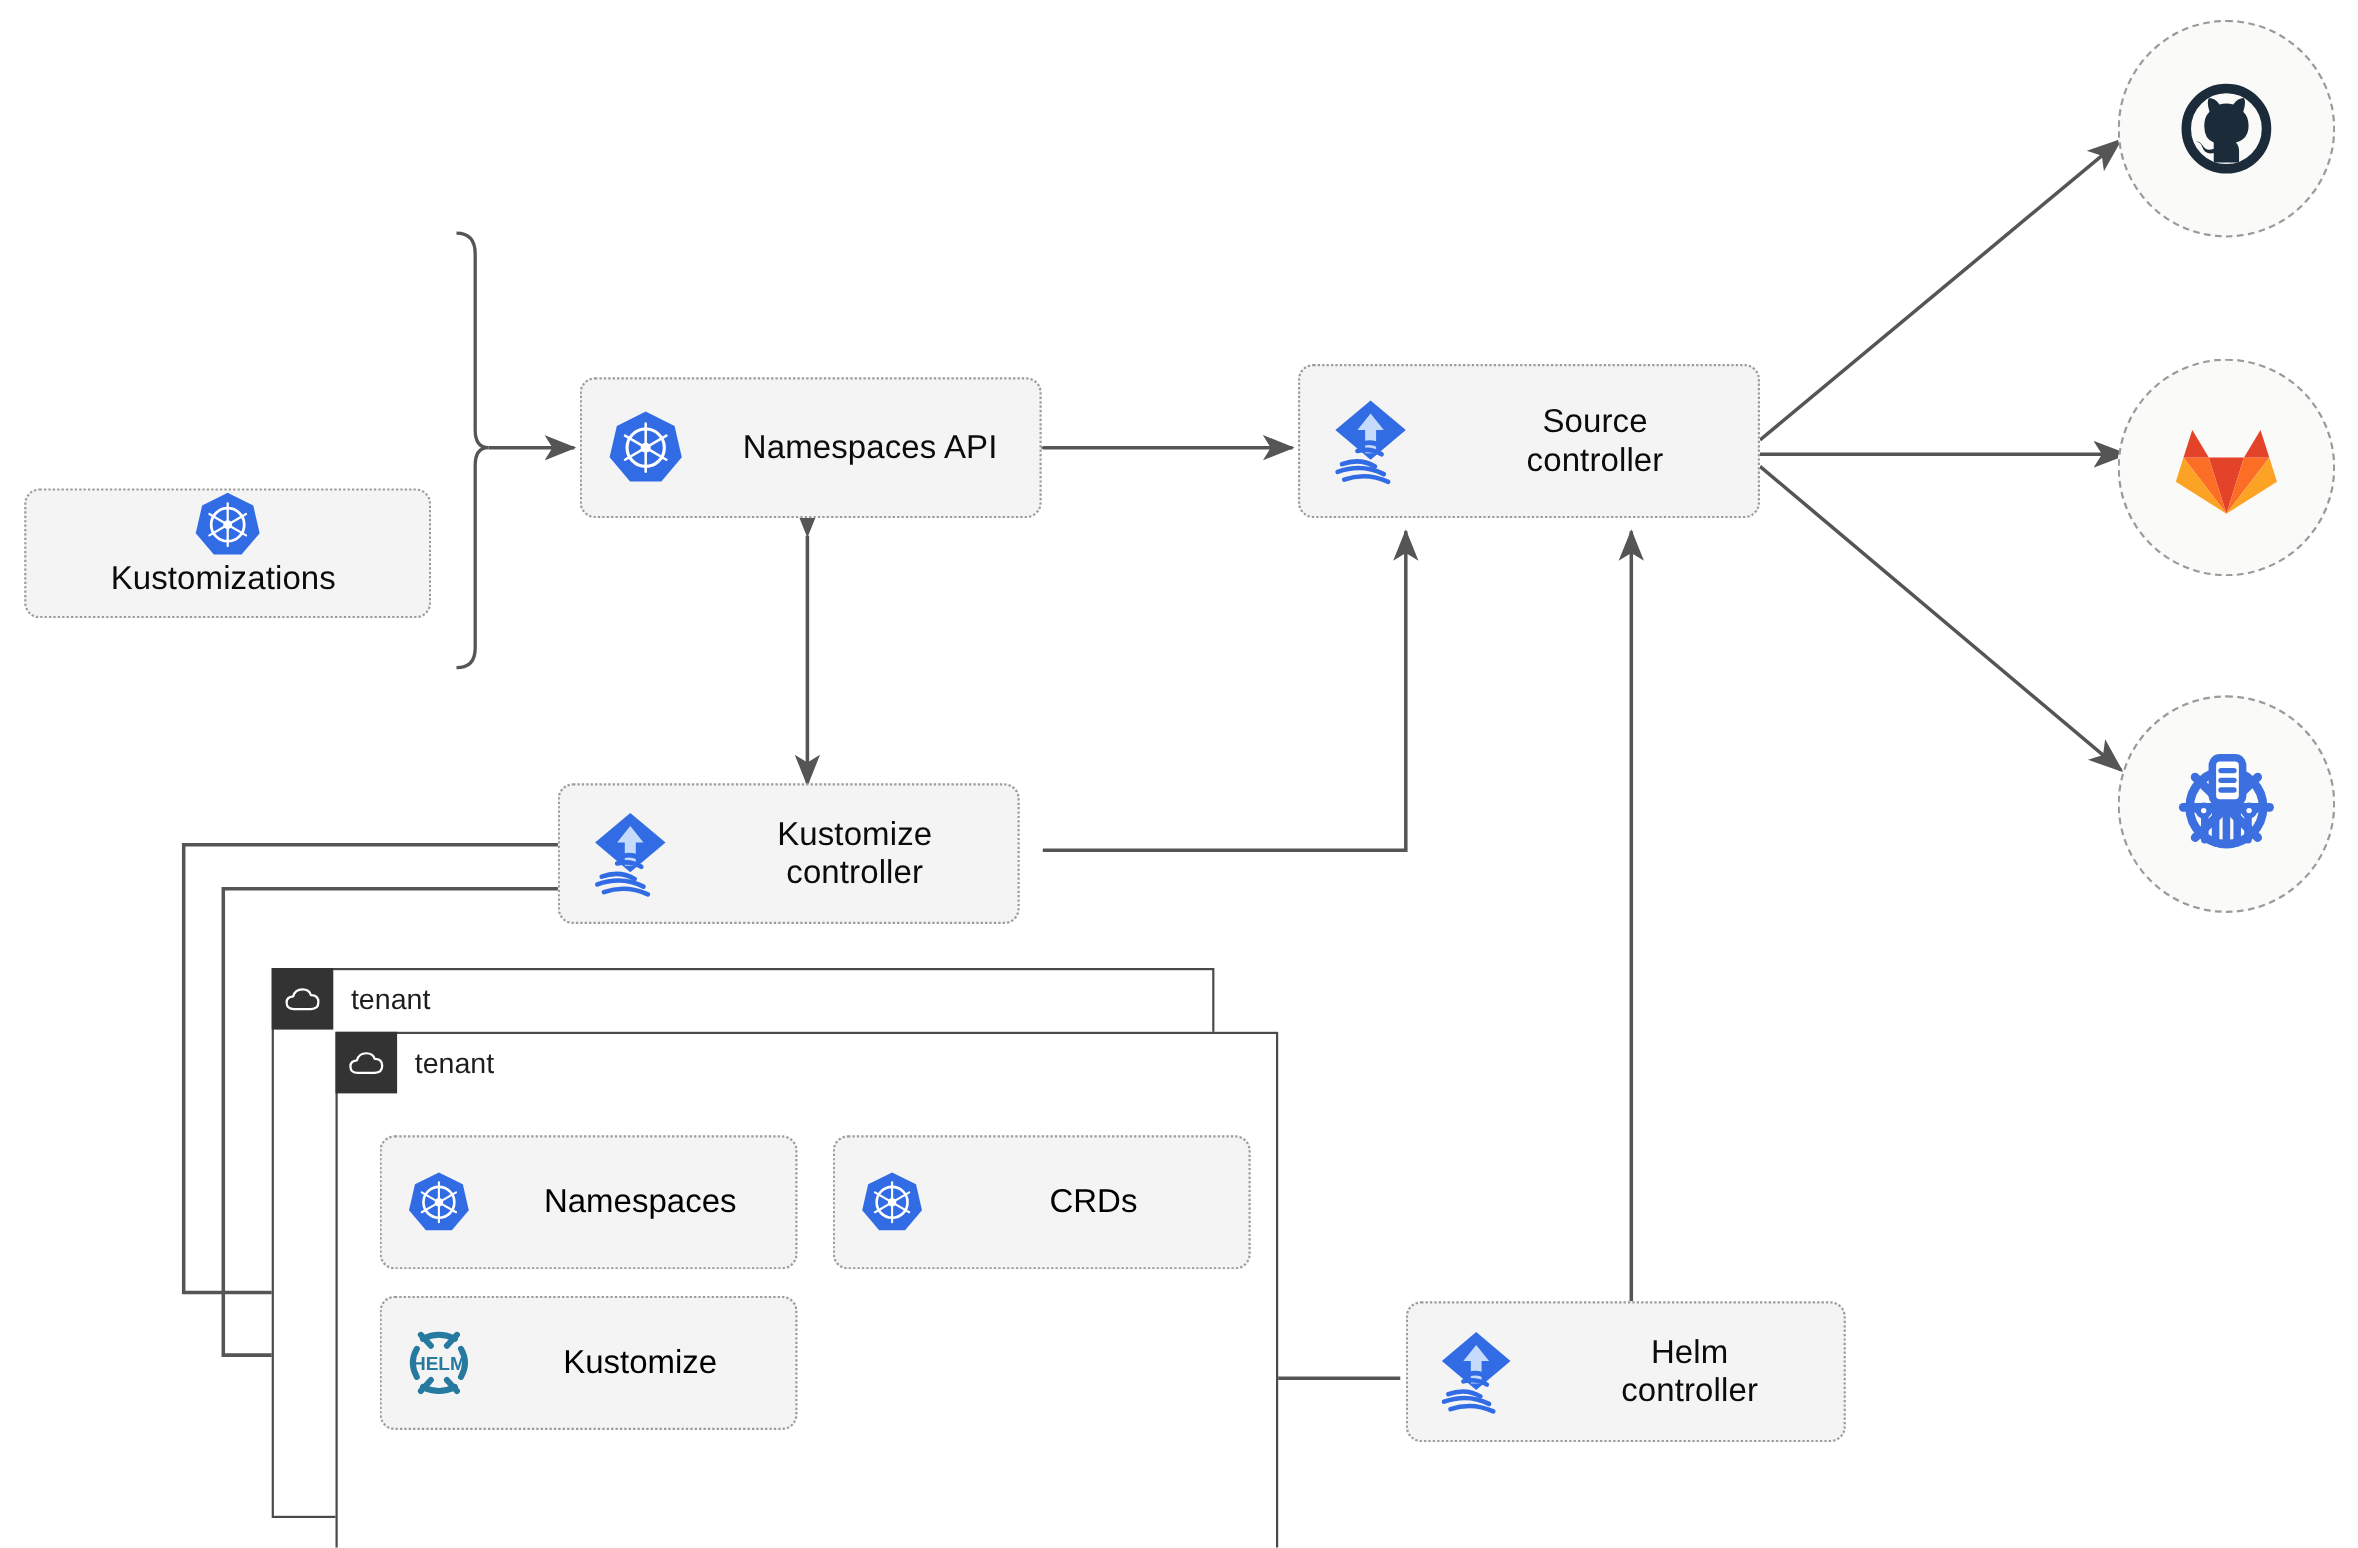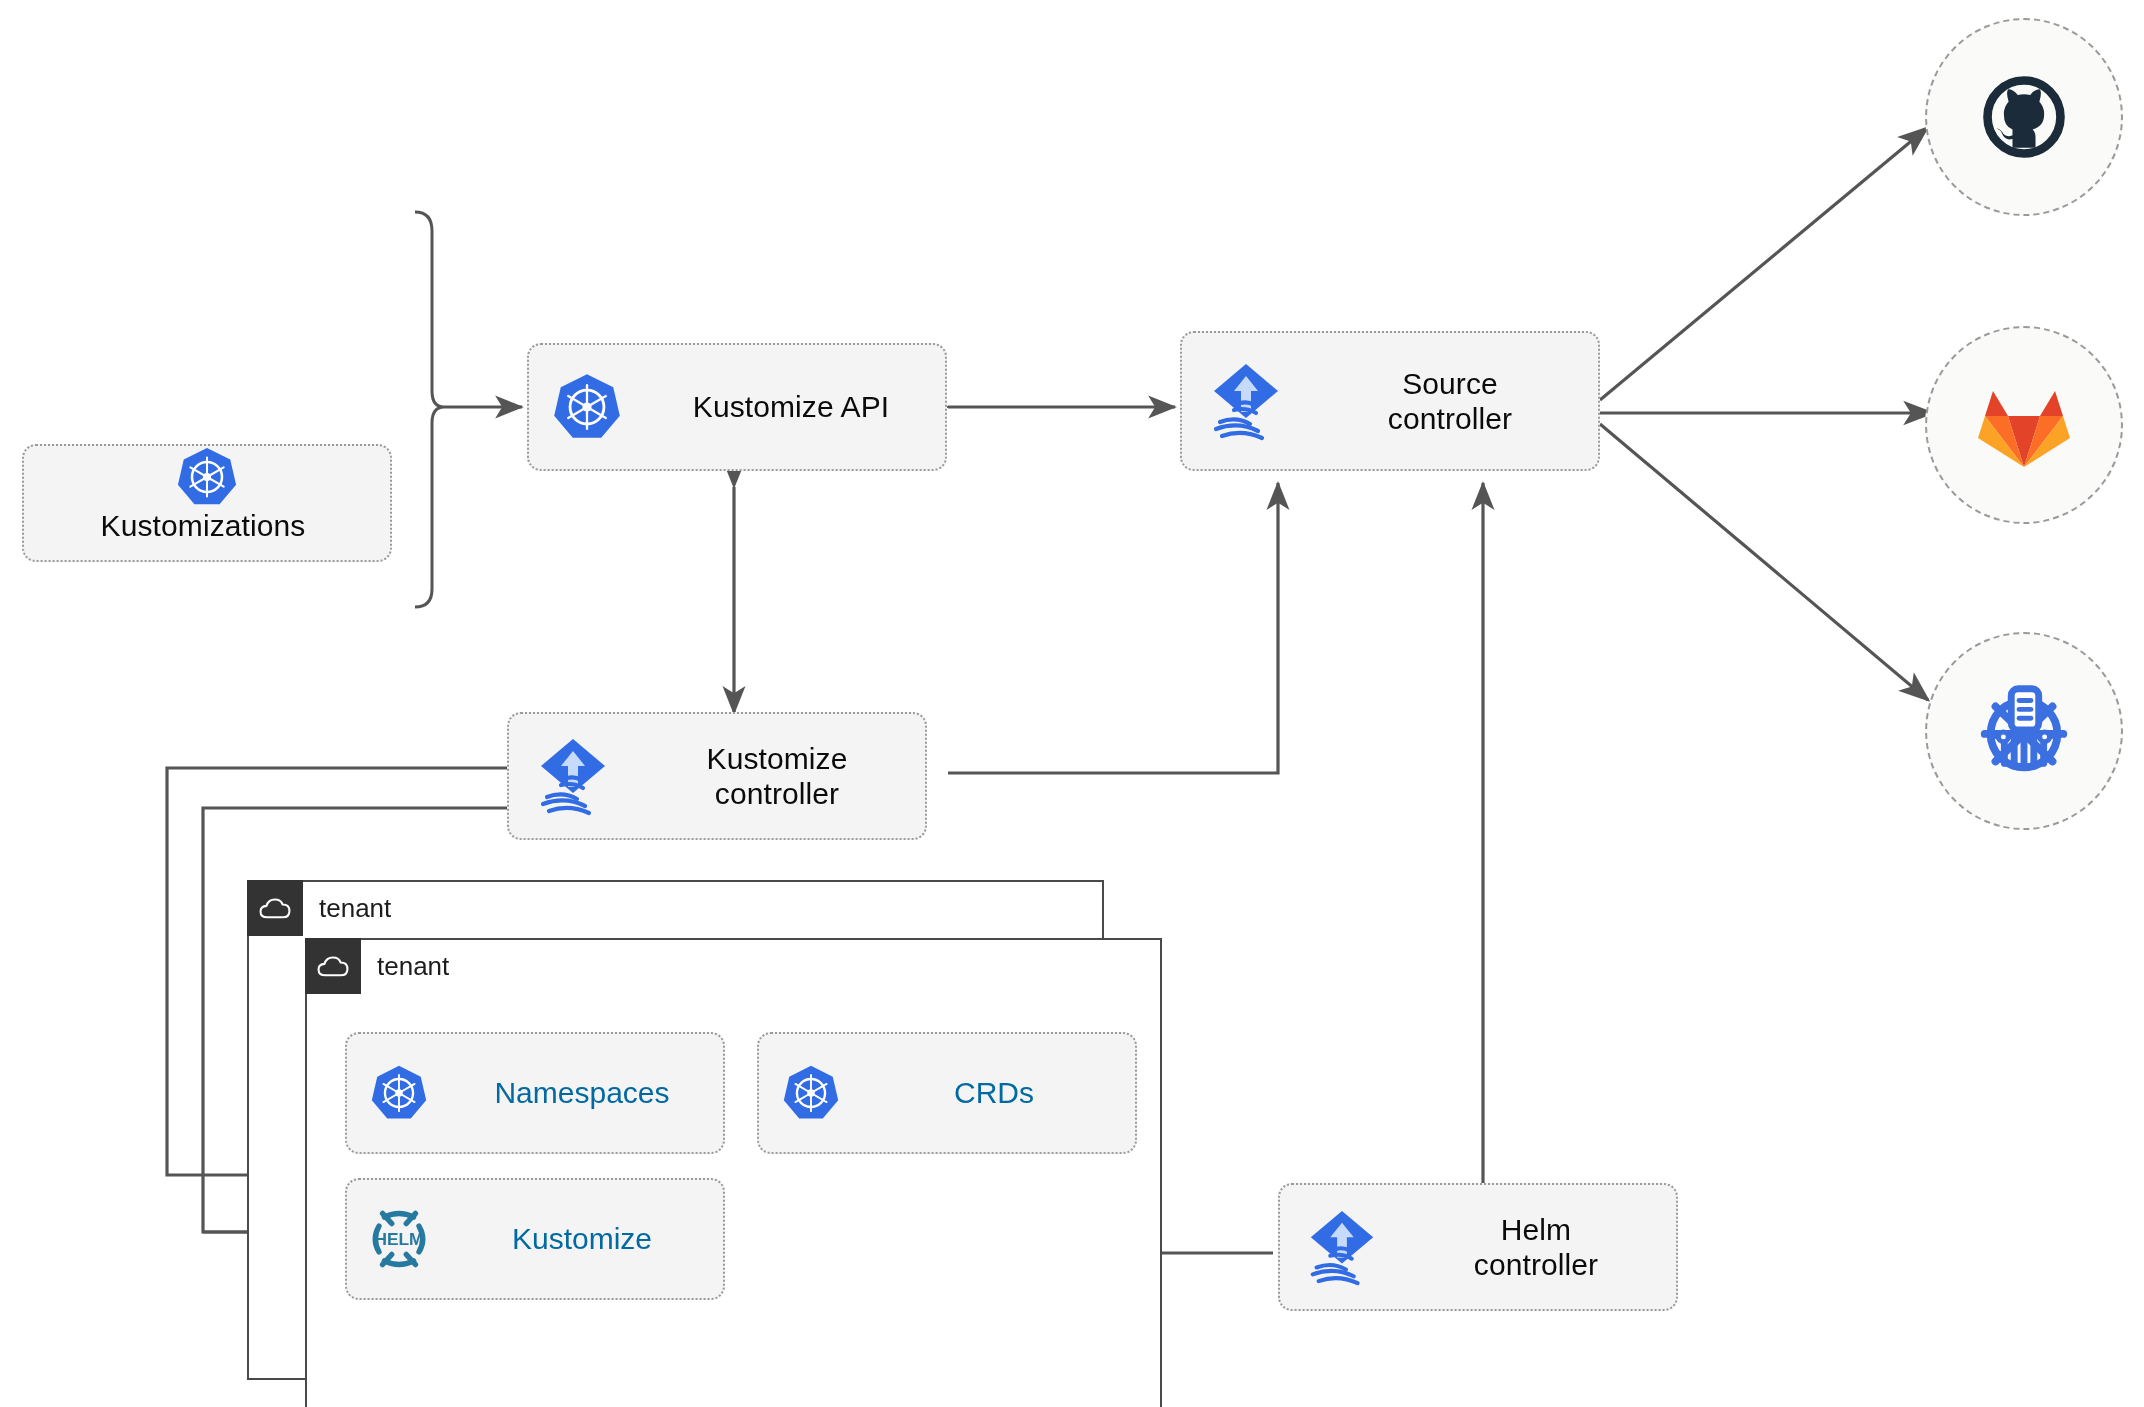--- a/index.html
+++ b/index.html
@@ -47,21 +47,21 @@
   }
   .tenant-front{z-index:4;}
   .tenant-front .inner{position:absolute;left:38px;top:92px;}
   .grid2{display:grid;grid-template-columns:380px 380px;grid-template-rows:122px 122px;
          column-gap:32px;row-gap:24px;}
   .cell{
     background:#f4f4f4;border:2px dotted #9a9a9a;border-radius:14px;
     box-sizing:border-box;display:flex;align-items:center;z-index:5;
   }
   .cell .ico{flex:0 0 auto;display:flex;align-items:center;justify-content:center;width:104px;}
-  .cell .lbl{flex:1 1 auto;text-align:center;font-size:30px;color:#0369a1;padding-right:10px;}
+  .cell .lbl{flex:1 1 auto;text-align:center;font-size:30px;color:#000000;padding-right:10px;}
   svg{display:block;}
 </style>
 </head>
 <body>
 
 <div id="stage">
 
   <svg id="wires" viewBox="0 0 2144 1407">
     <defs>
       <marker id="ah" markerWidth="10" markerHeight="10" refX="8.4" refY="4" orient="auto" markerUnits="strokeWidth">
@@ -131,21 +131,21 @@
           <circle cx="32" cy="32" r="15.5" fill="none" stroke-width="2.6"></circle>
           <line x1="32" y1="32" x2="32" y2="12"></line>
           <line x1="32" y1="32" x2="49.2" y2="22"></line>
           <line x1="32" y1="32" x2="49.2" y2="42"></line>
           <line x1="32" y1="32" x2="32" y2="52"></line>
           <line x1="32" y1="32" x2="14.8" y2="42"></line>
           <line x1="32" y1="32" x2="14.8" y2="22"></line>
         </g>
       </svg>
     </span>
-    <span class="lbl">Kustomize API</span>
+    <span class="lbl">Namespaces API</span>
   </div>
 
   <div class="node" style="left:1180px;top:331px;width:420px;height:140px;">
     <span class="ico" style="width:128px;">
       <svg width="80" height="82" viewBox="0 0 80 82">
         <path d="M40 4 L72 31 L40 58 L8 31 Z" fill="#326ce5"></path>
         <path d="M40 16 L52 31 L45 31 L45 52 L35 52 L35 31 L28 31 Z" fill="#c6dafc"></path>
         <g stroke="#326ce5" stroke-width="4.2" stroke-linecap="round" fill="none">
           <path d="M14 62 Q 30 56 44 64"></path>
           <path d="M10 69 Q 32 61 52 71"></path>

